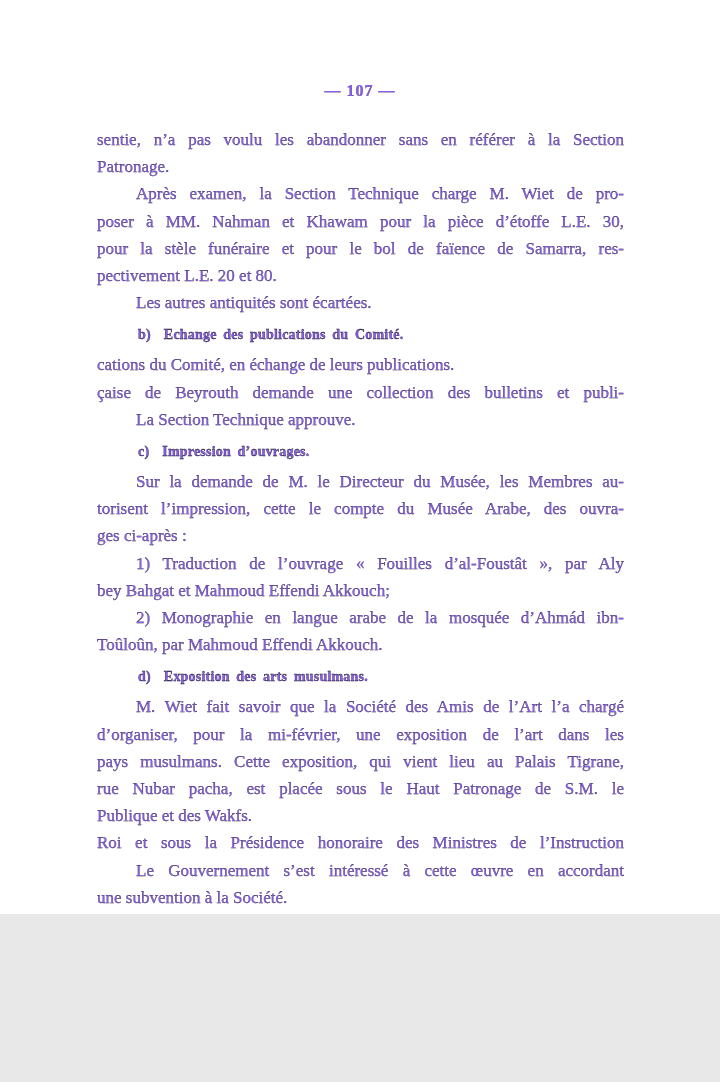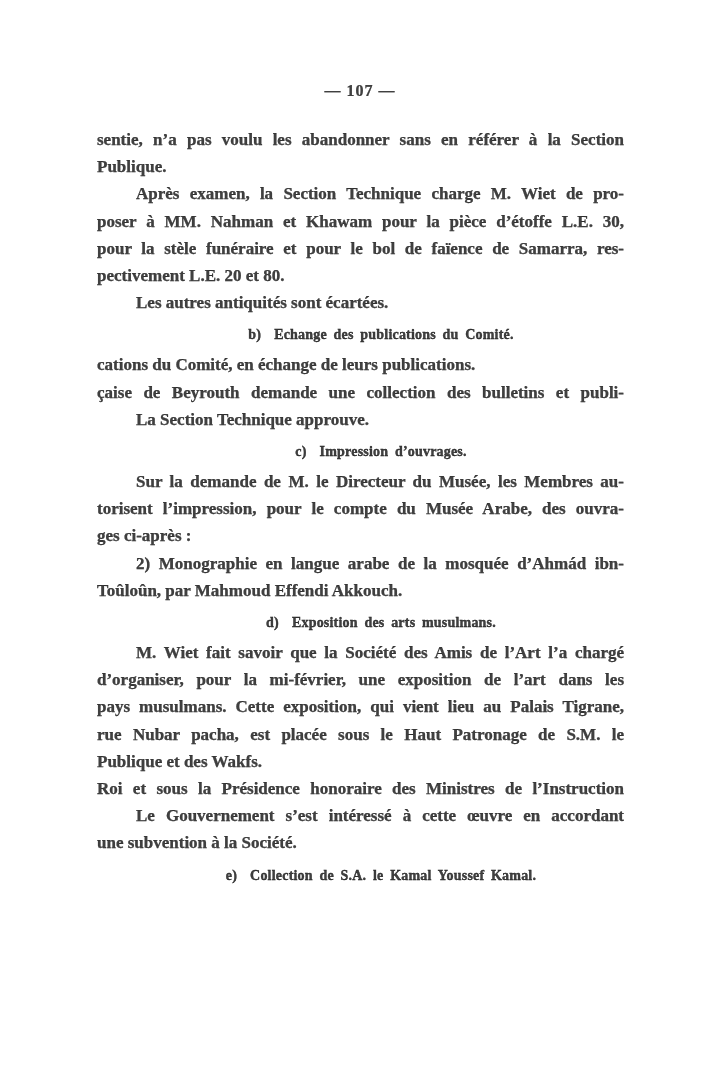--- a/index.html
+++ b/index.html
@@ -3,24 +3,24 @@
 <meta charset="utf-8">
 <style>
   html, body { margin: 0; padding: 0; }
   body {
     background: #e8e8e8;
     font-family: "Liberation Serif", "DejaVu Serif", serif;
   }
   .page {
     position: relative;
     width: 720px;
-    height: 1082px;
+    height: 914px;
     margin: 0 auto;
     background: #ffffff;
-    color: #404040;
+    color: #8b5cf6;
     overflow: hidden;
   }
   .pagenum {
     position: absolute;
     top: 82px;
     left: 0;
     right: 0;
     text-align: center;
     font-size: 16px;
     font-weight: 700;
@@ -32,49 +32,47 @@
     top: 126px;
     left: 97px;
     width: 527px;
     font-size: 17px;
     -webkit-text-stroke: 0.25px #181818;
   }
   .para { margin: 0; }
   .line {
     line-height: 27.2px;
     text-align: left;
-    font-weight: bold;
   }
   .line.just {
     text-align: justify;
     text-align-last: justify;
   }
   .line.ind { text-indent: 39px; }
   .heading {
     margin: 6px 0 3px 0;
     padding-left: 41px;
     font-size: 14px;
     font-weight: 700;
     line-height: 26px;
     letter-spacing: 0.2px;
     word-spacing: 3px;
-    text-align: center;
     -webkit-text-stroke: 0.35px #181818;
   }
   .h-label { margin-right: 13px; }
 </style>
 </head>
 <body>
 
 <div class="page">
   <div class="pagenum">— 107 —</div>
   <div class="body-area">
       <div class="para">
         <div class="line just">sentie, n’a pas voulu les abandonner sans en référer à la Section</div>
-        <div class="line">Publique.</div>
+        <div class="line">Patronage.</div>
       </div>
       <div class="para">
         <div class="line just ind">Après examen, la Section Technique charge M. Wiet de pro-</div>
         <div class="line just">poser à MM. Nahman et Khawam pour la pièce d’étoffe L.E. 30,</div>
         <div class="line just">pour la stèle funéraire et pour le bol de faïence de Samarra, res-</div>
         <div class="line">pectivement L.E. 20 et 80.</div>
       </div>
       <div class="para">
         <div class="line ind">Les autres antiquités sont écartées.</div>
       </div>
@@ -82,22 +80,26 @@
       <div class="para">
         <div class="line">cations du Comité, en échange de leurs publications.</div>
         <div class="line just">çaise de Beyrouth demande une collection des bulletins et publi-</div>
       </div>
       <div class="para">
         <div class="line ind">La Section Technique approuve.</div>
       </div>
       <div class="heading"><span class="h-label">c)</span><span class="h-text">Impression d’ouvrages.</span></div>
       <div class="para">
         <div class="line just ind">Sur la demande de M. le Directeur du Musée, les Membres au-</div>
-        <div class="line just">torisent l’impression, pour le compte du Musée Arabe, des ouvra-</div>
+        <div class="line just">torisent l’impression, cette le compte du Musée Arabe, des ouvra-</div>
         <div class="line">ges ci-après :</div>
+      </div>
+      <div class="para">
+        <div class="line just ind">1) Traduction de l’ouvrage « Fouilles d’al-Foustât », par Aly</div>
+        <div class="line">bey Bahgat et Mahmoud Effendi Akkouch;</div>
       </div>
       <div class="para">
         <div class="line just ind">2) Monographie en langue arabe de la mosquée d’Ahmád ibn-</div>
         <div class="line">Toûloûn, par Mahmoud Effendi Akkouch.</div>
       </div>
       <div class="heading"><span class="h-label">d)</span><span class="h-text">Exposition des arts musulmans.</span></div>
       <div class="para">
         <div class="line just ind">M. Wiet fait savoir que la Société des Amis de l’Art l’a chargé</div>
         <div class="line just">d’organiser, pour la mi-février, une exposition de l’art dans les</div>
         <div class="line just">pays musulmans. Cette exposition, qui vient lieu au Palais Tigrane,</div>

